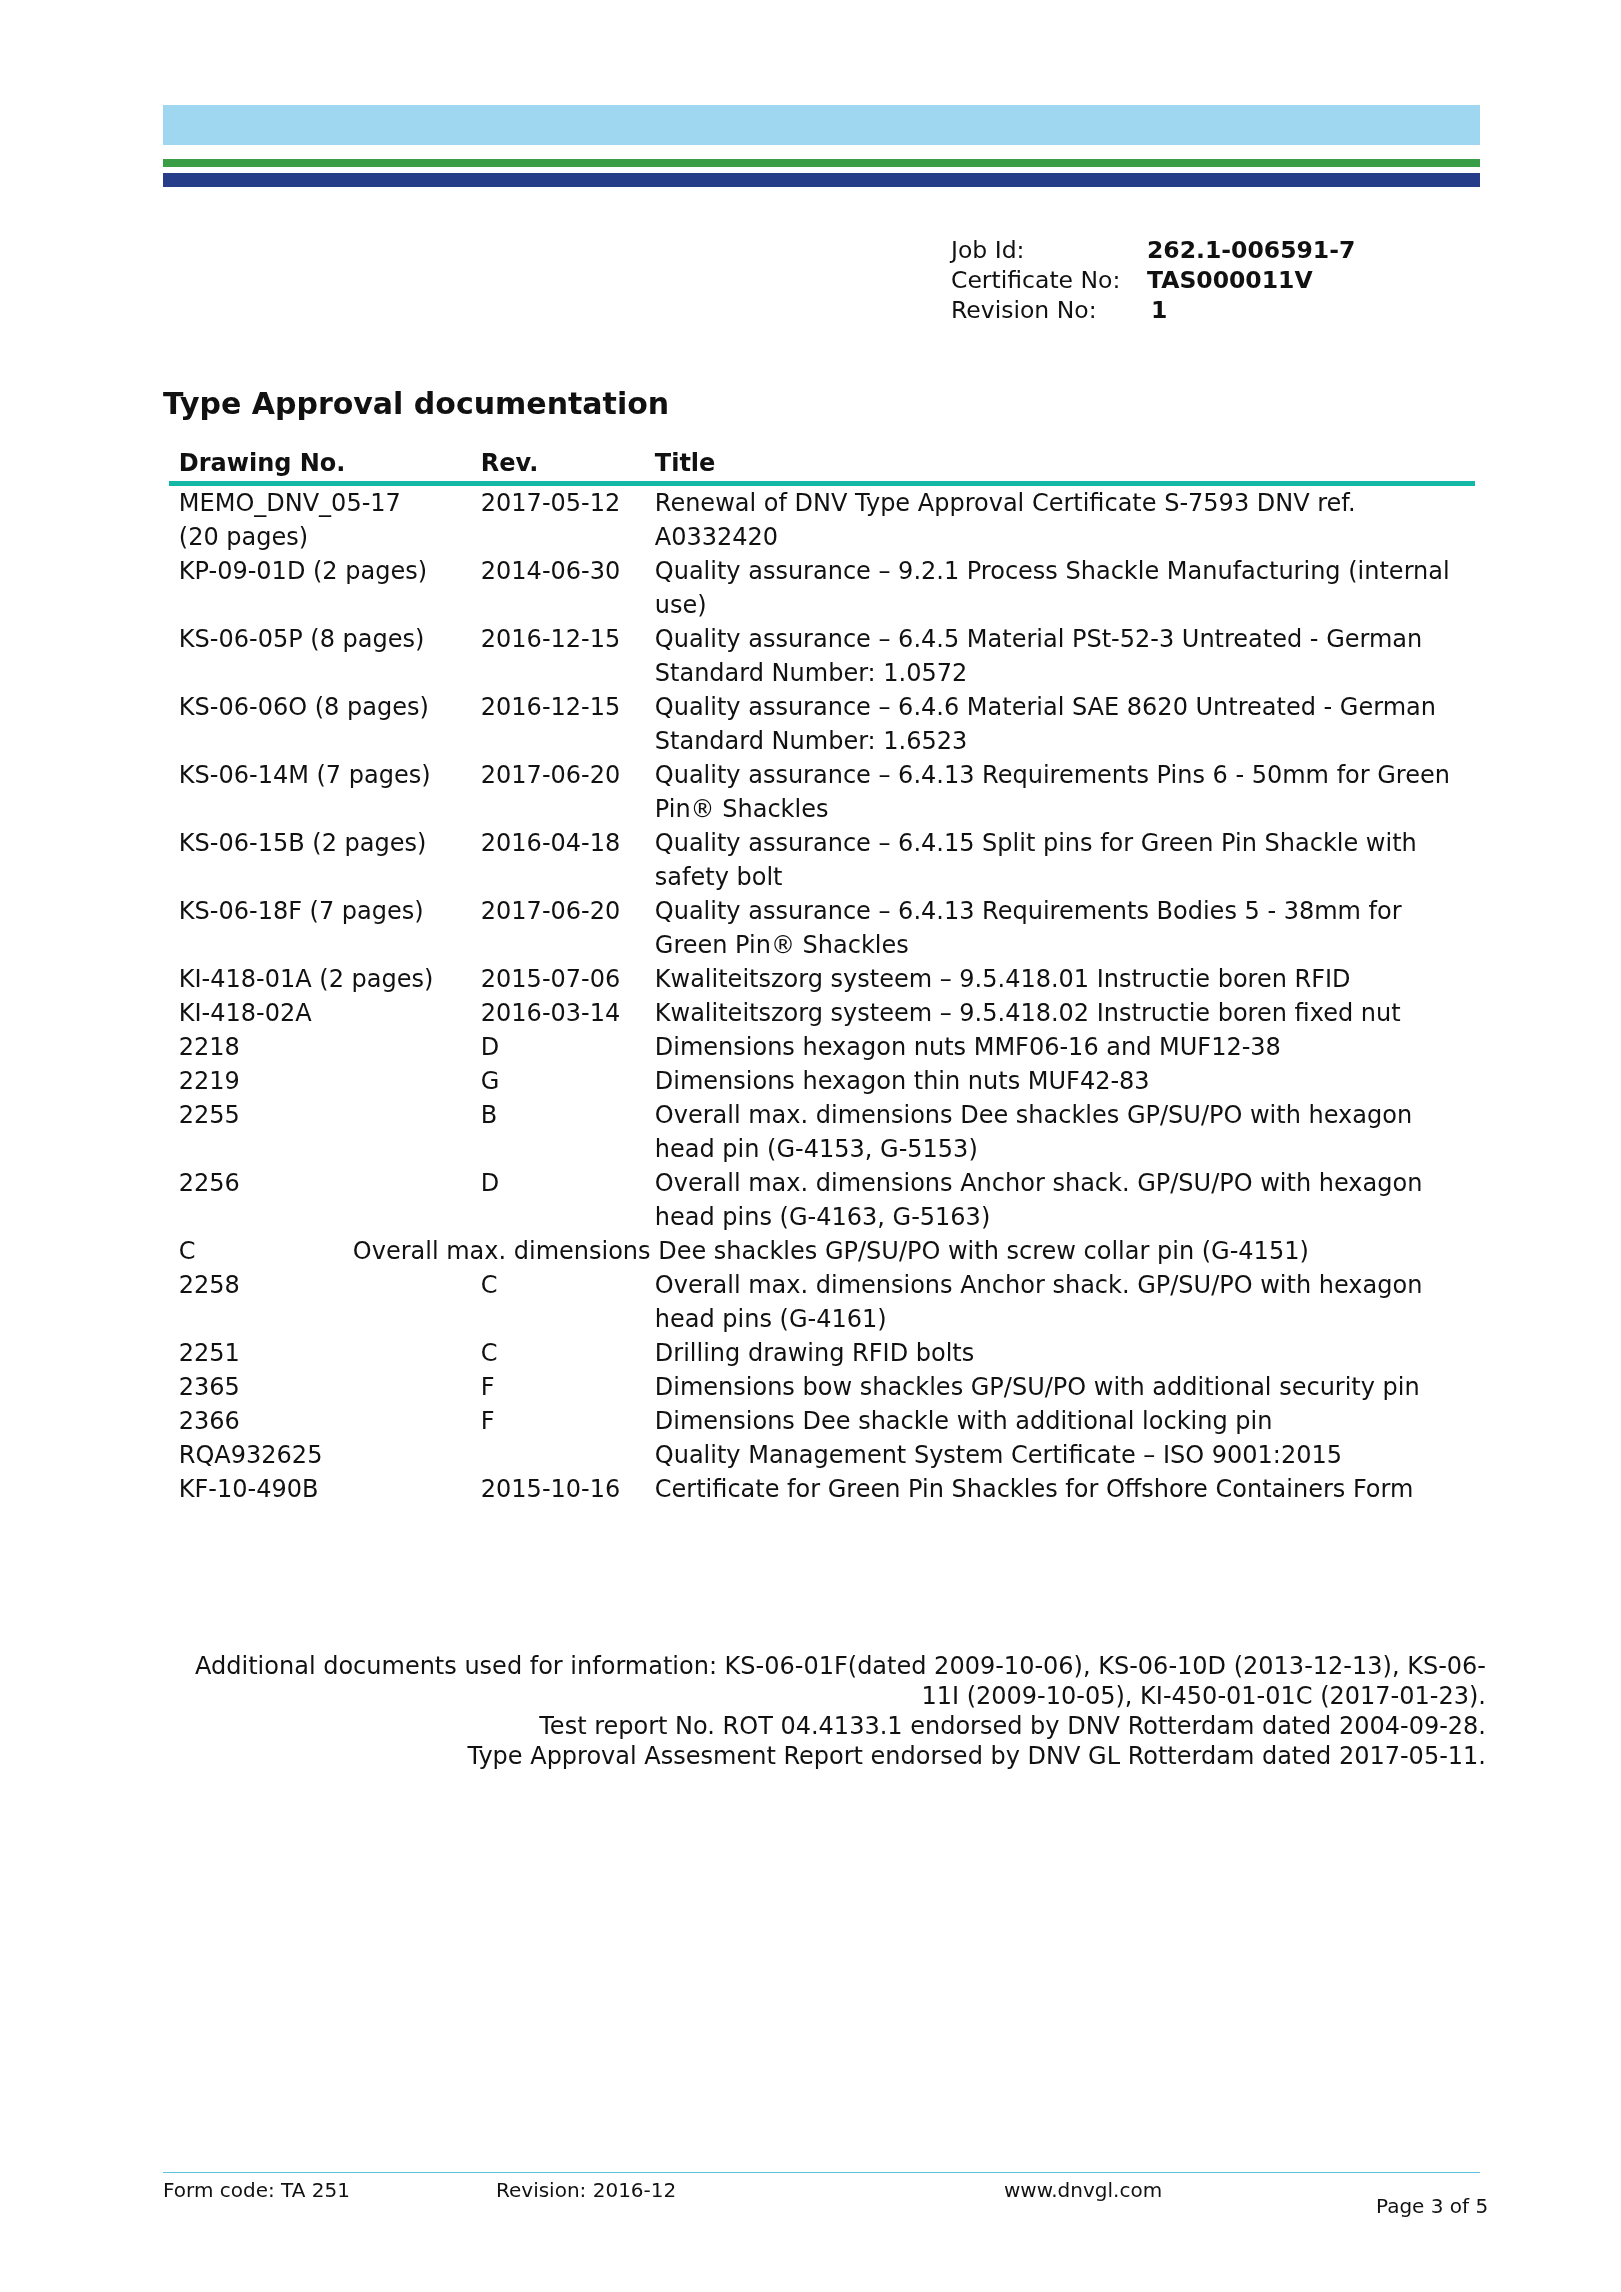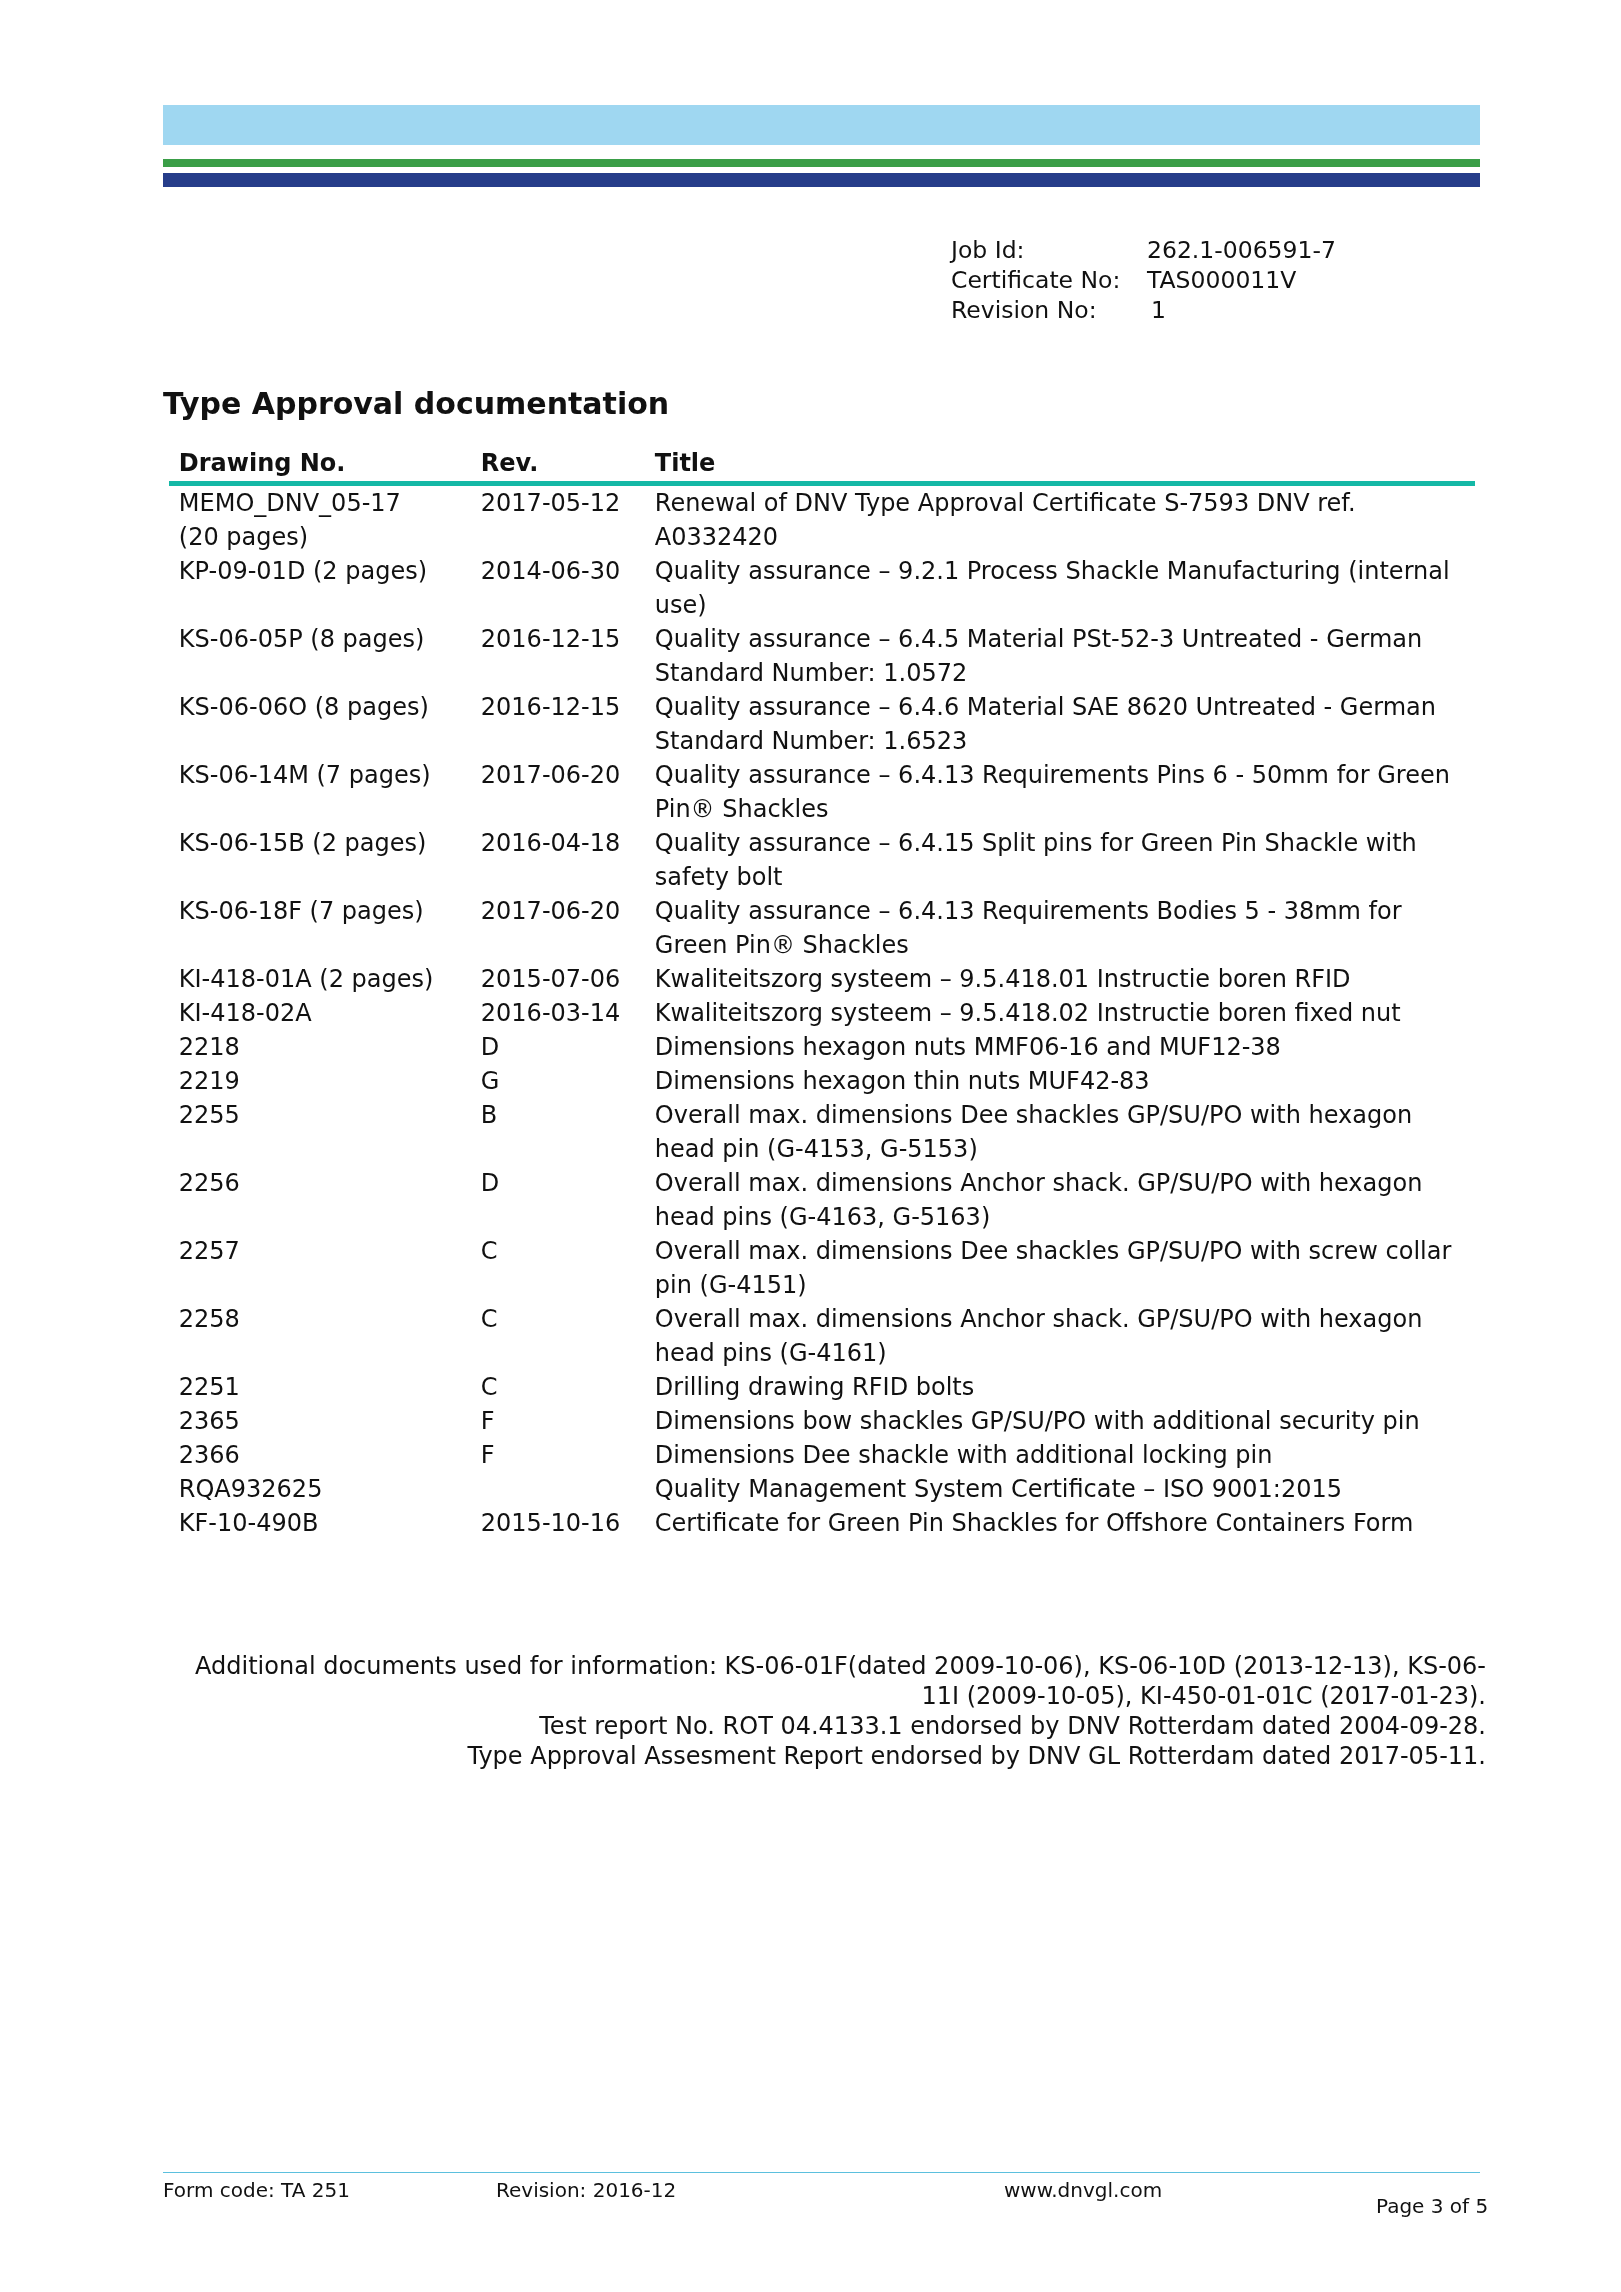--- a/index.html
+++ b/index.html
@@ -8,21 +8,21 @@
     font-family: "DejaVu Sans", sans-serif; color: #111111;
   }
   .band { position: absolute; left: 163px; width: 1317px; }
   .band-blue { top: 105px; height: 40px; background: #9fd7f1; }
   .band-green { top: 159px; height: 7.8px; background: #3a9e47; }
   .band-navy { top: 173px; height: 13.7px; background: #263d8a; }
 
   .meta { position: absolute; left: 951px; top: 235px; font-size: 23.5px; line-height: 30px; }
   .meta-row { display: flex; white-space: nowrap; }
   .meta-label { width: 196px; }
-  .meta-value { font-weight: normal; }
+  .meta-value { font-weight: bold; }
   .meta-row.rev .meta-value { padding-left: 3.9px; }
 
   .section-title { position: absolute; left: 163px; top: 386px; font-size: 30px; font-weight: bold; margin: 0; }
 
   .table { position: absolute; left: 169px; top: 446px; width: 1306px; font-size: 24px; line-height: 34px; }
   .thead { display: flex; font-weight: bold; border-bottom: 5px solid #14b8a6; height: 35px; }
   .row { display: flex; }
   .c1 { width: 302px; padding-left: 9.8px; box-sizing: border-box; }
   .c2 { width: 174px; padding-left: 9.8px; box-sizing: border-box; }
   .c3 { flex: 1; padding-left: 9.8px; box-sizing: border-box; padding-right: 3.9px; }
@@ -155,23 +155,20 @@
         <div class="c3">Overall max. dimensions Dee shackles GP/SU/PO with hexagon head pin (G-4153, G-5153)</div>
       </div>
       <div class="row">
         <div class="c1">
           <span class="d">2256</span>
         </div>
         <div class="c2">D</div>
         <div class="c3">Overall max. dimensions Anchor shack. GP/SU/PO with hexagon head pins (G-4163, G-5163)</div>
       </div>
       <div class="row">
-        <div class="c1">
-          <span class="d">2257</span>
-        </div>
         <div class="c2">C</div>
         <div class="c3">Overall max. dimensions Dee shackles GP/SU/PO with screw collar pin (G-4151)</div>
       </div>
       <div class="row">
         <div class="c1">
           <span class="d">2258</span>
         </div>
         <div class="c2">C</div>
         <div class="c3">Overall max. dimensions Anchor shack. GP/SU/PO with hexagon head pins (G-4161)</div>
       </div>

